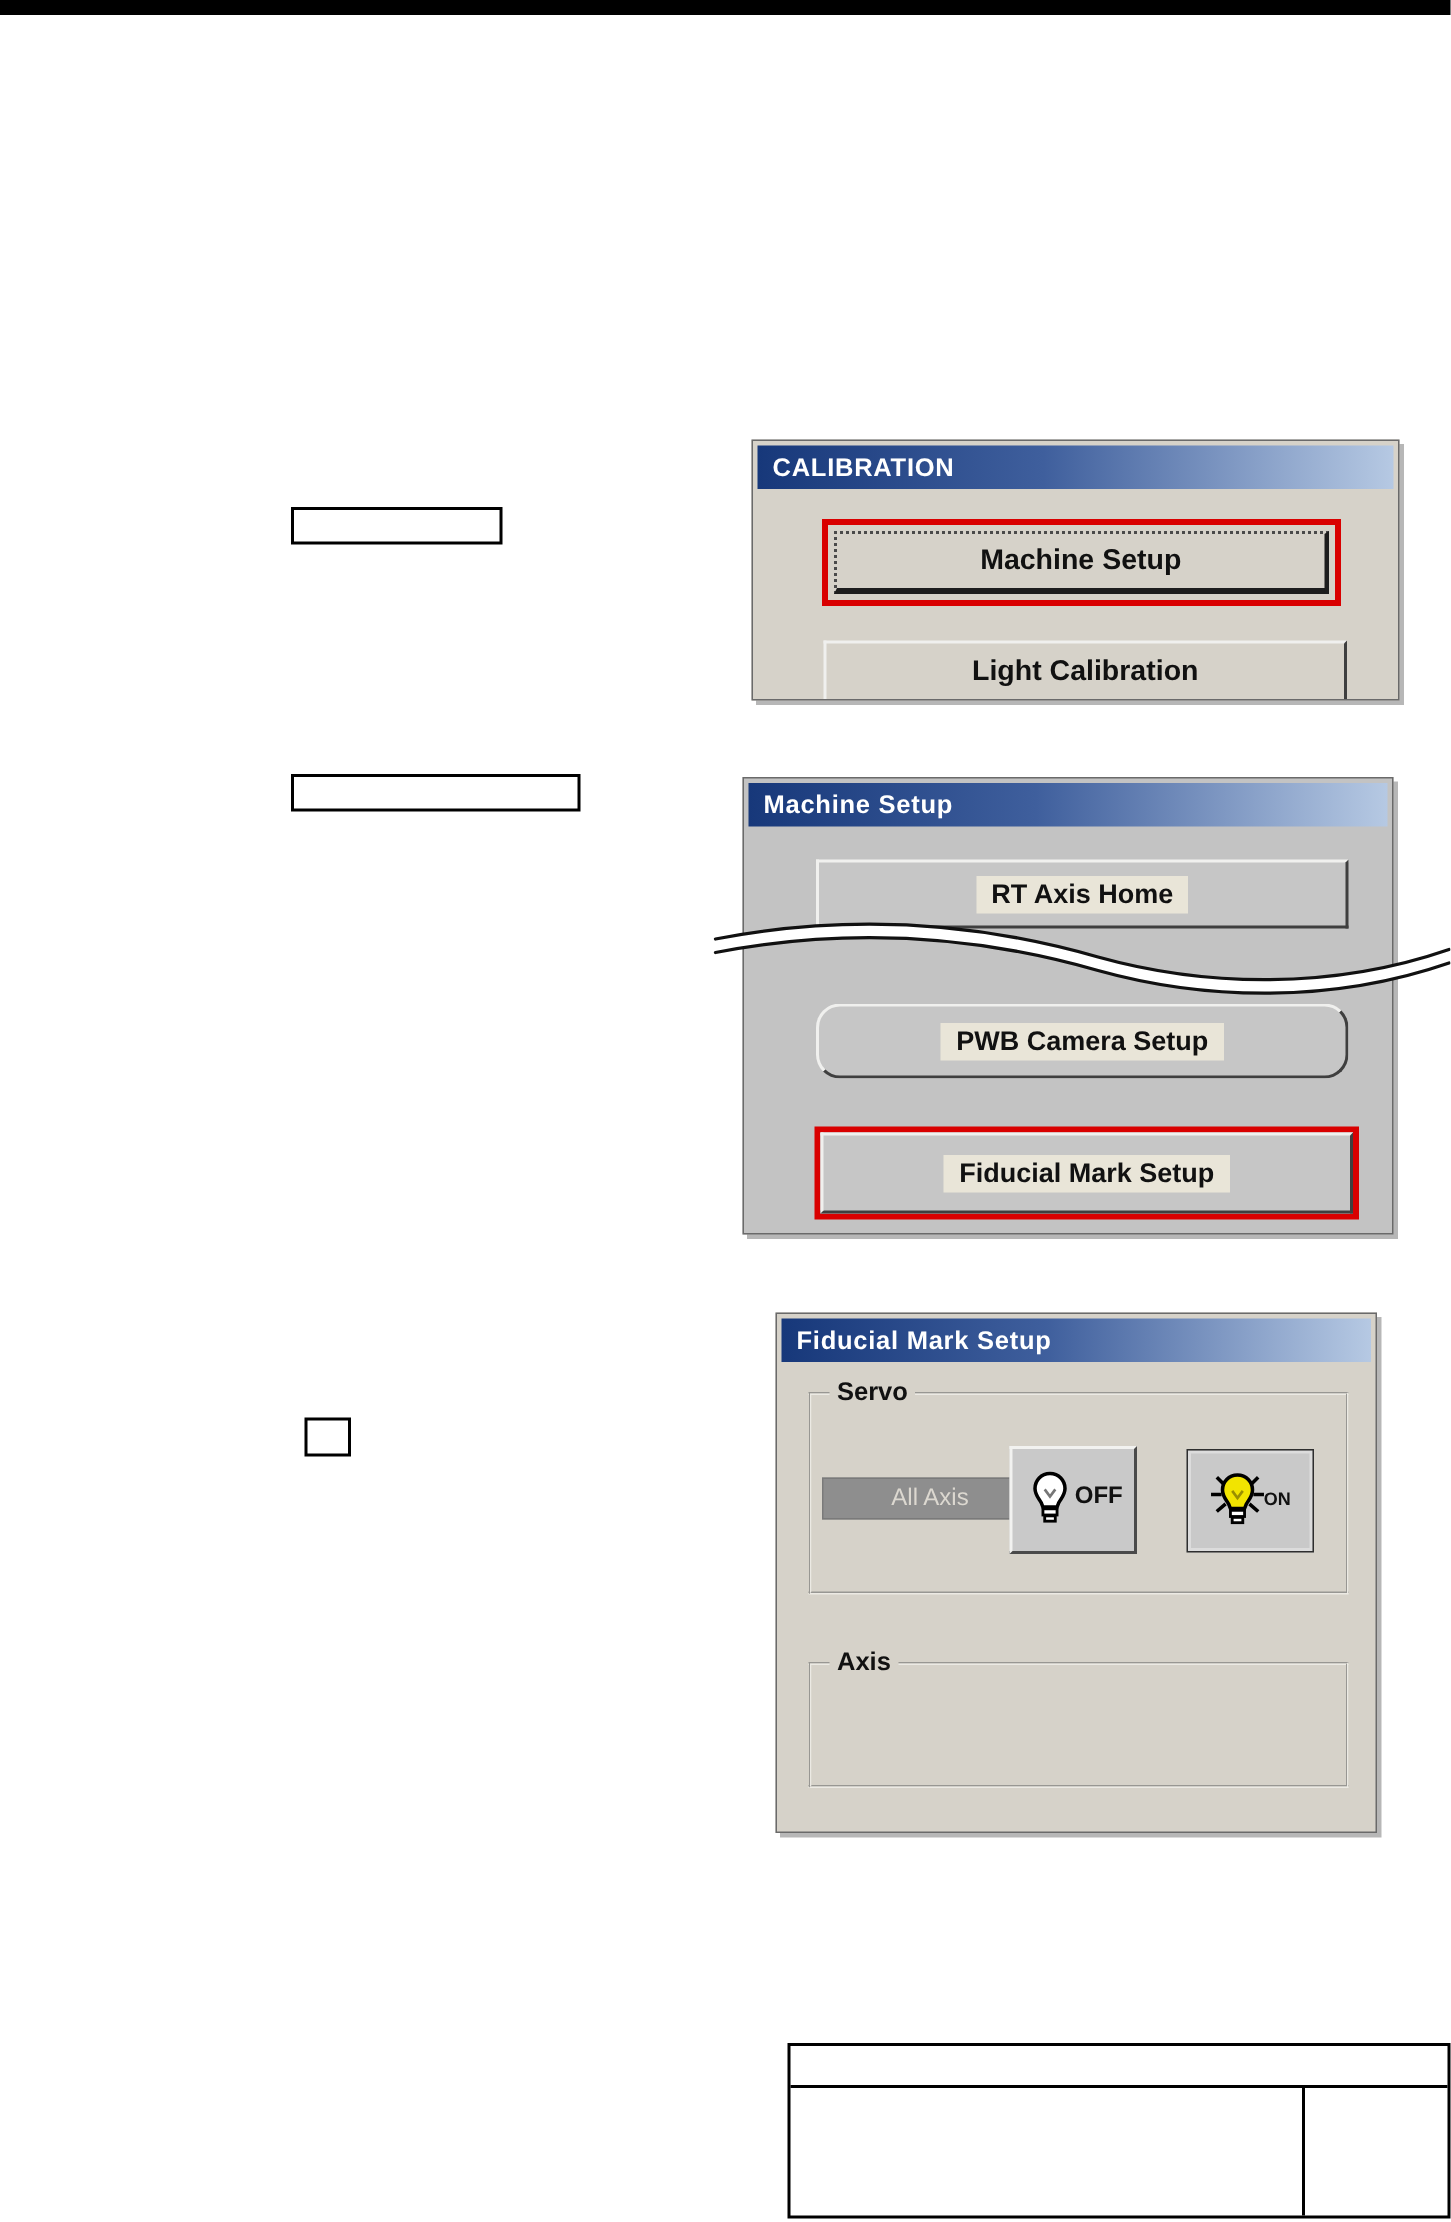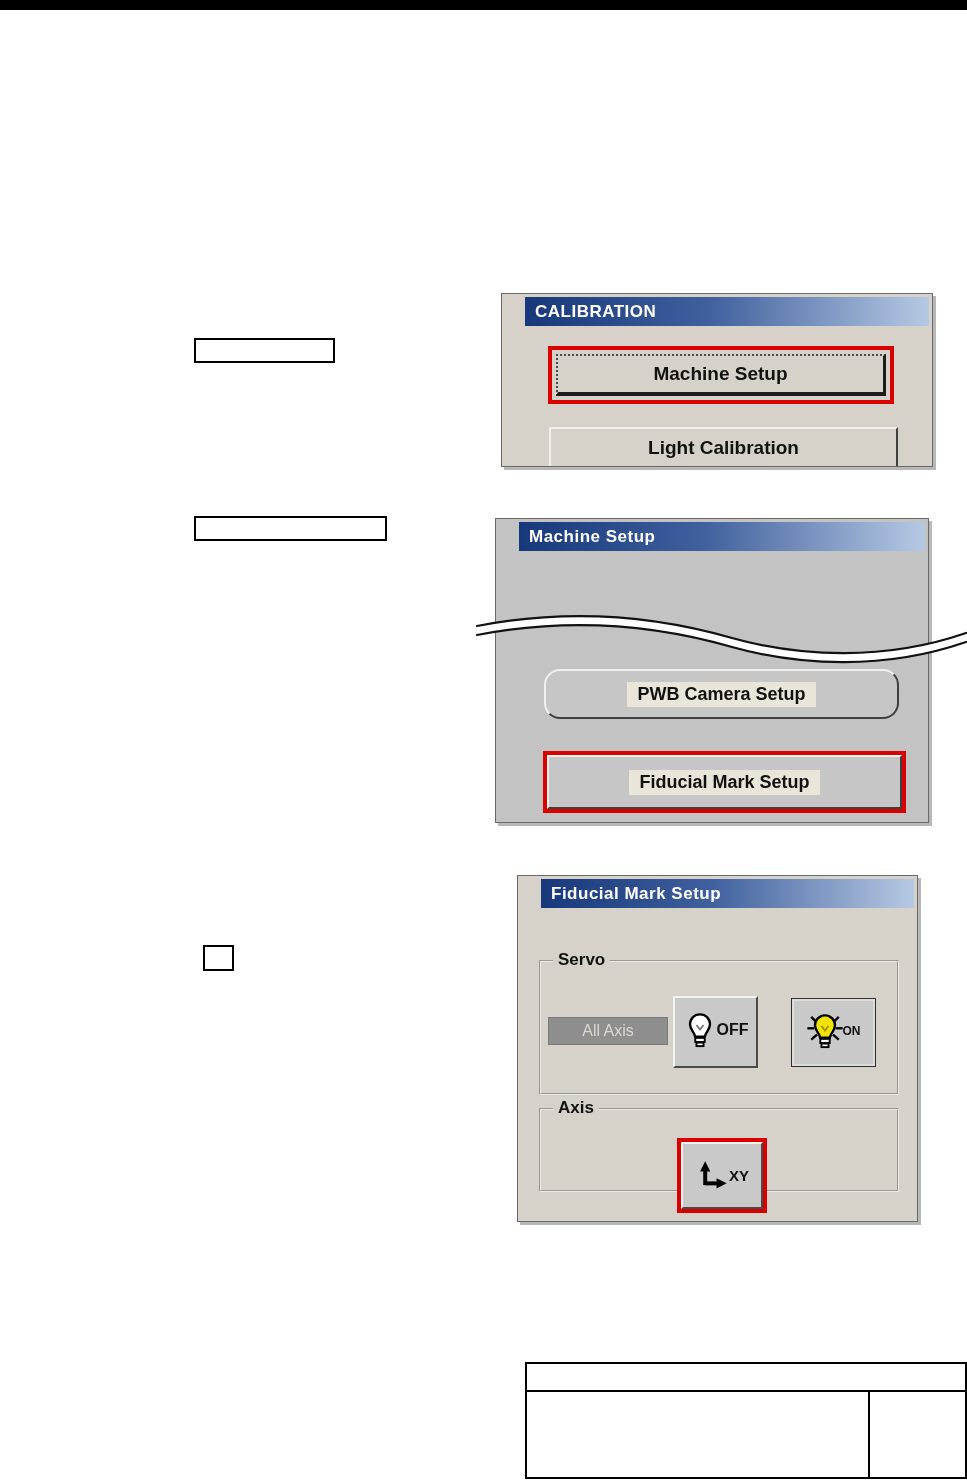--- a/index.html
+++ b/index.html
@@ -17,21 +17,21 @@
   .doc-table .vline{position:absolute;left:341px;top:28px;bottom:0;width:2px;background:#000;}
 
   
   .panel{border:1px solid #6a6a6a;box-shadow:3px 3px 0 #b7b7b7;overflow:hidden;}
   .panel-warm{background:#d6d2c9;}
   .panel-gray{background:#c3c3c3;}
   .titlebar{
     position:absolute;left:3px;right:3px;top:3px;height:29px;
     background:linear-gradient(90deg,#17387a 0%,#3f5f9d 45%,#b6c9e3 100%);
     color:#fff;font-weight:bold;font-size:17px;line-height:29px;
-    padding-left:10px;box-sizing:border-box;letter-spacing:0.5px;margin-left:20px;
+    padding-left:10px;box-sizing:border-box;letter-spacing:0.5px;
   }
   .btn3d{
     background:#c6c6c6;display:flex;align-items:center;justify-content:center;
     border-top:2px solid #f0f0ee;border-left:2px solid #f0f0ee;
     border-right:2px solid #3f3f3f;border-bottom:2px solid #3f3f3f;
     font-weight:bold;color:#111;
   }
   .btn-warm{background:#d6d2c9;}
   .label-strip{background:#e9e5d8;padding:2px 10px;font-weight:bold;font-size:18px;color:#111;white-space:nowrap;}
   .redbox{border:4px solid #d90000;}
@@ -79,20 +79,23 @@
   <div class="abs redbox" style="left:46px;top:52px;width:346px;height:58px;">
     <button class="dotted-btn" style="font-family:inherit;cursor:pointer;">Machine Setup</button>
   </div>
   <div class="abs btn3d btn-warm" style="left:47px;top:133px;width:349px;height:41px;font-size:19px;">Light Calibration</div>
 </div>
 
 <div class="abs panel panel-gray" style="left:495px;top:518px;width:434px;height:305px;">
   <div class="titlebar">
     <span>Machine Setup</span>
   </div>
+  <div class="abs btn3d" style="left:48px;top:54px;width:355px;height:46px;">
+    <span class="label-strip">RT Axis Home</span>
+  </div>
   <div class="abs btn3d" style="left:48px;top:150px;width:355px;height:50px;border-radius:16px;">
     <span class="label-strip">PWB Camera Setup</span>
   </div>
   <div class="abs redbox" style="left:47px;top:232px;width:363px;height:62px;">
     <div class="btn3d" style="position:absolute;left:0;top:0;right:0;bottom:0;">
       <span class="label-strip">Fiducial Mark Setup</span>
     </div>
   </div>
 </div>
 
@@ -100,23 +103,23 @@
   <path d="M477,626 C560,610 645,613 732,638 C800,657 885,661 966,633 L966,642 C885,670 800,666 732,647 C645,622 560,619 477,635 Z" fill="#ffffff" stroke="none"></path>
   <path d="M477,626 C560,610 645,613 732,638 C800,657 885,661 966,633" fill="none" stroke="#111" stroke-width="2.2" stroke-linecap="round"></path>
   <path d="M477,635 C560,619 645,622 732,647 C800,666 885,670 966,642" fill="none" stroke="#111" stroke-width="2.2" stroke-linecap="round"></path>
 </svg>
 
 <div class="abs panel panel-warm" style="left:517px;top:875px;width:401px;height:347px;">
   <div class="titlebar">
     <span>Fiducial Mark Setup</span>
   </div>
 
-  <div class="group" style="left:21px;top:84px;width:360px;height:135px;text-align:right;">
+  <div class="group" style="left:21px;top:52px;width:360px;height:135px;text-align:right;">
     <span class="group-label">Servo</span>
-    <div class="abs allaxis" style="left:7px;top:55px;width:120px;height:28px;">All Axis</div>
+    <div class="abs allaxis" style="left:7px;top:55px;width:144px;height:28px;">All Axis</div>
 
     <div class="abs iconbtn raised" style="left:132px;top:34px;width:85px;height:72px;">
       <svg width="34" height="40" viewBox="0 0 26 34">
         <path d="M13,2 C8,2 4.5,6 4.5,10.5 C4.5,14 6.5,16 8,18.5 L9,21 L17,21 L18,18.5 C19.5,16 21.5,14 21.5,10.5 C21.5,6 18,2 13,2 Z" fill="#ffffff" stroke="#000" stroke-width="2"></path>
         <path d="M10,11 L13,15 L16,11" fill="none" stroke="#777" stroke-width="1.5"></path>
         <rect x="9" y="22" width="8" height="3.5" fill="#fff" stroke="#000" stroke-width="1.6"></rect>
         <rect x="10" y="26" width="6" height="3" fill="#fff" stroke="#000" stroke-width="1.6"></rect>
       </svg>
       <span style="margin-top:-4px;font-size:16px;">OFF</span>
     </div>
@@ -135,30 +138,19 @@
         <path d="M12,11 L15,15 L18,11" fill="none" stroke="#9a8f00" stroke-width="1.5"></path>
         <rect x="11" y="22" width="8" height="3.5" fill="#fff" stroke="#000" stroke-width="1.6"></rect>
         <rect x="12" y="26" width="6" height="3" fill="#fff" stroke="#000" stroke-width="1.6"></rect>
       </svg>
       <span style="margin-top:-4px;font-size:12px;">ON</span>
     </div>
   </div>
 
   <div class="group" style="left:21px;top:232px;width:360px;height:84px;">
     <span class="group-label">Axis</span>
-    <div class="abs redbox" style="left:136px;top:28px;width:90px;height:75px;">
-      <div class="iconbtn raised" style="position:absolute;left:0;top:0;right:0;bottom:0;">
-        <svg width="34" height="32" viewBox="0 0 30 28">
-          <line x1="9" y1="22" x2="9" y2="8" stroke="#000" stroke-width="3.5"></line>
-          <path d="M9,1 L4.5,10 L13.5,10 Z" fill="#000"></path>
-          <line x1="9" y1="20.5" x2="21" y2="20.5" stroke="#000" stroke-width="3.5"></line>
-          <path d="M28,20.5 L19,16 L19,25 Z" fill="#000"></path>
-        </svg>
-        <span style="font-size:15px;">XY</span>
-      </div>
-    </div>
   </div>
 </div>
 
 <div class="abs doc-table">
   <div class="hline"></div>
   <div class="vline"></div>
 </div>
 
 </body></html>

